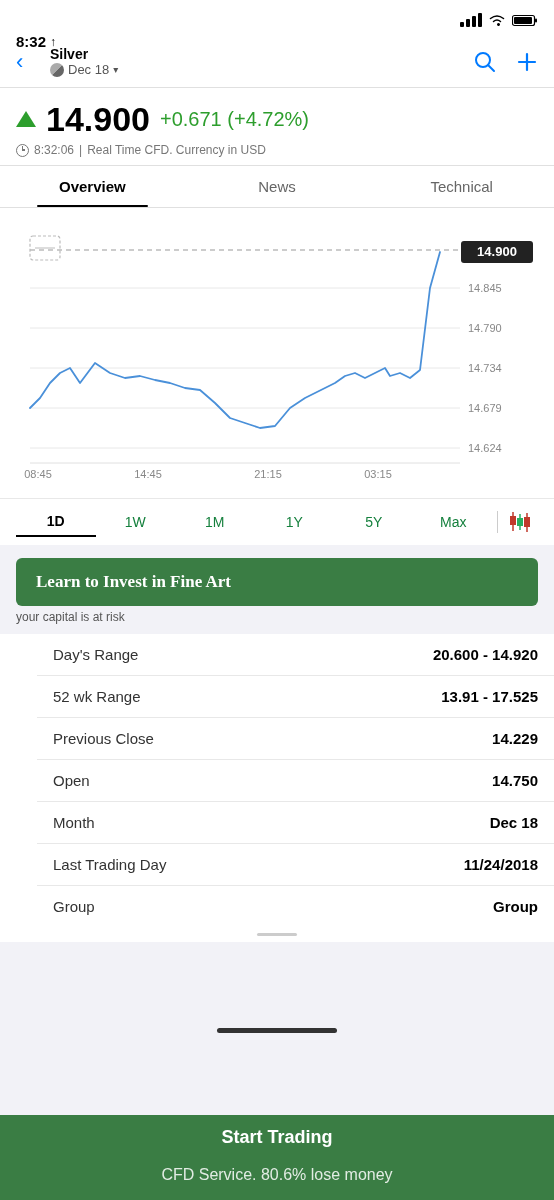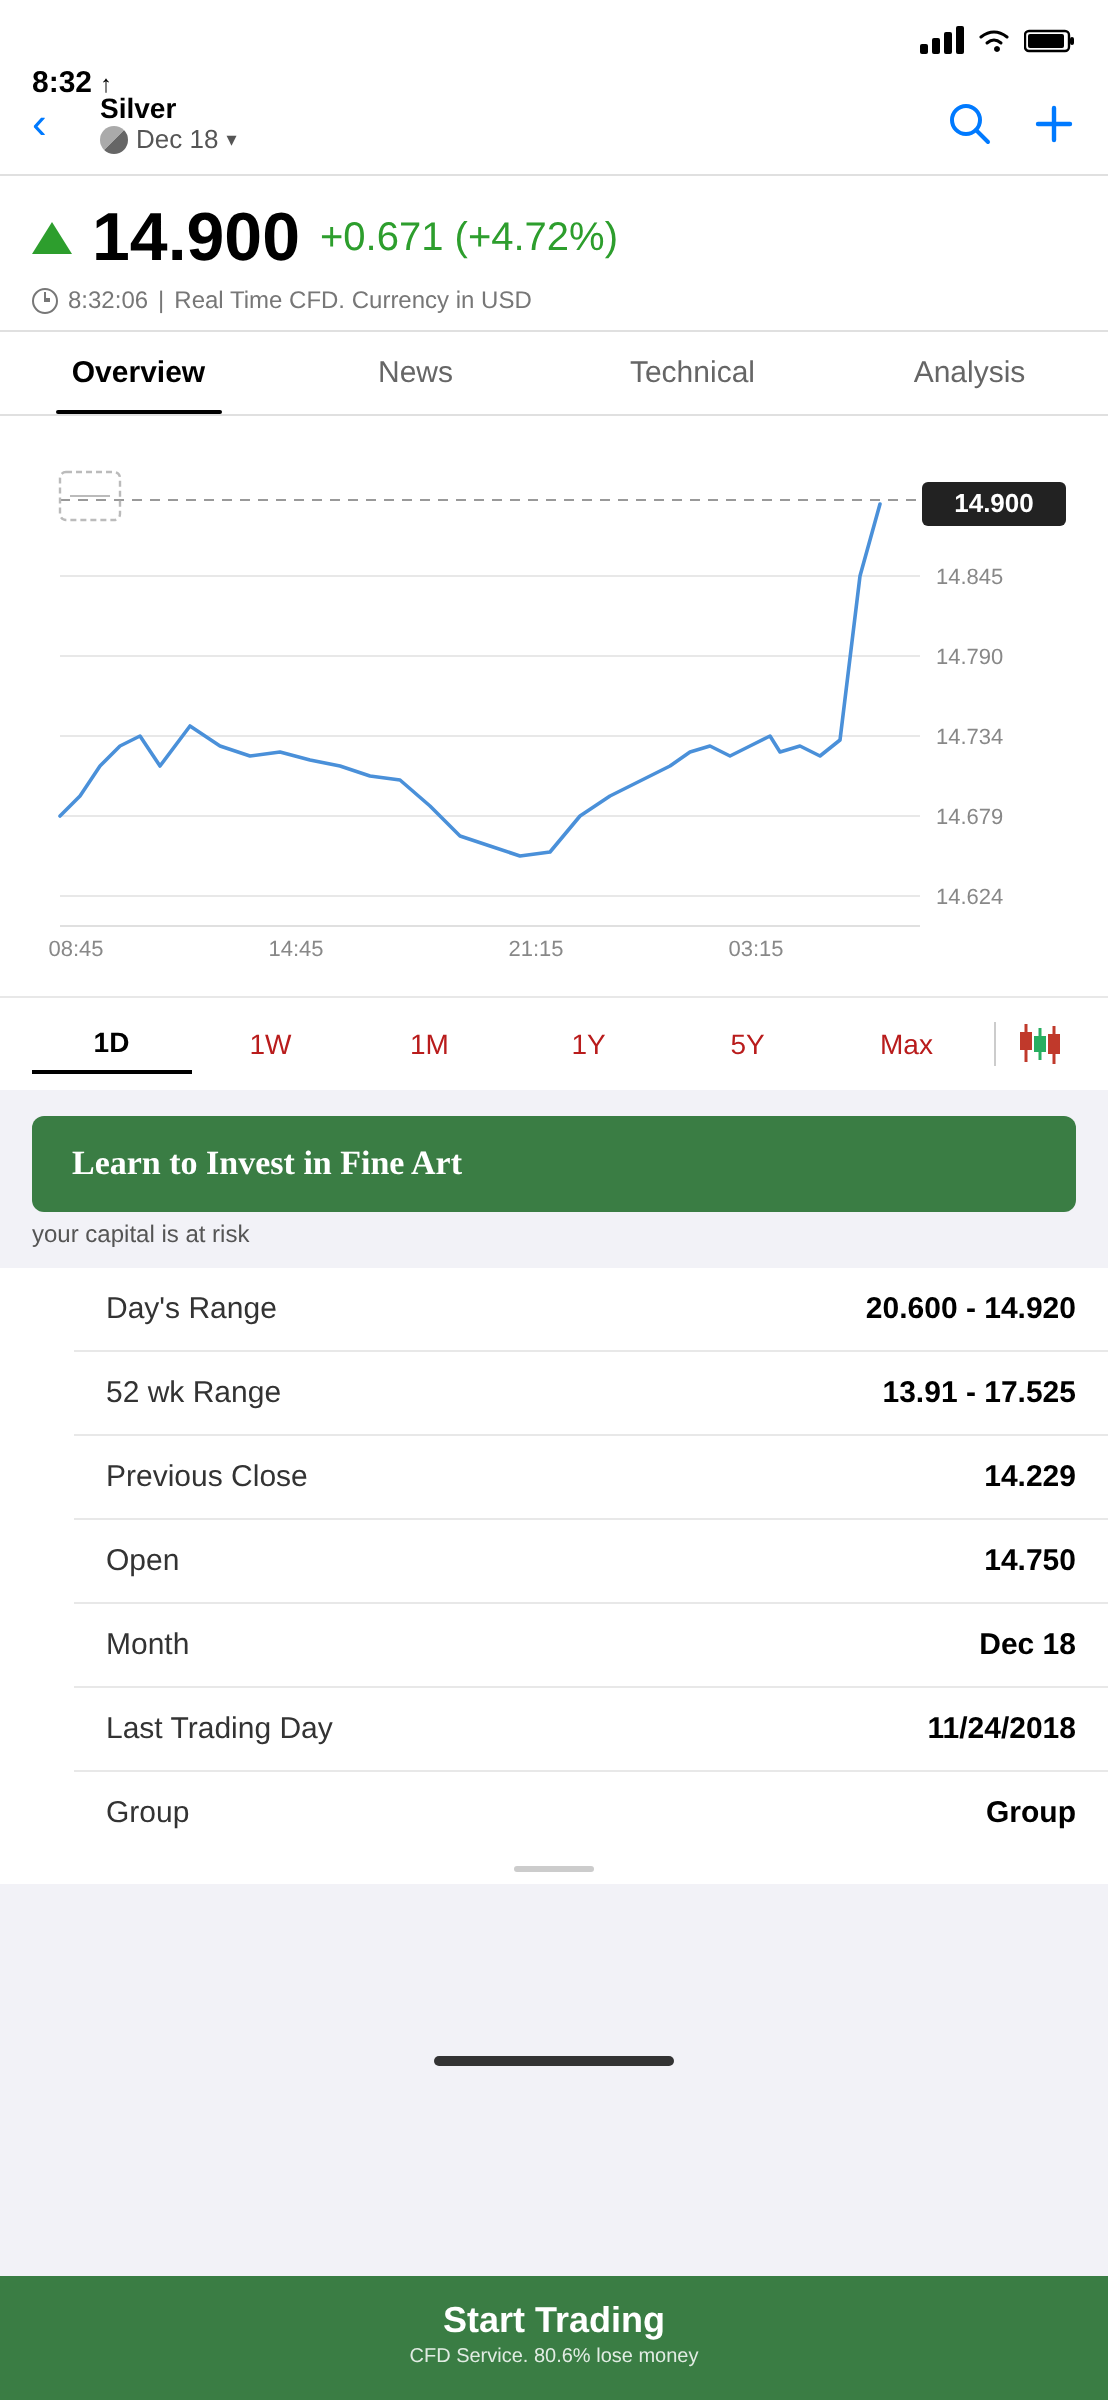--- a/index.html
+++ b/index.html
@@ -191,21 +191,21 @@
       align-items: center;
       padding: 8px 16px;
       border-top: 1px solid #e8e8e8;
       gap: 0;
     }
     .time-btn {
       flex: 1;
       text-align: center;
       padding: 6px 0;
       font-size: 14px;
-      color: #b91c1c;
+      color: #15803d;
       cursor: pointer;
     }
     .time-btn.active {
       color: #000;
       font-weight: 700;
       border-bottom: 2px solid #000;
     }
     .time-divider {
       width: 1px;
       height: 22px;
@@ -276,22 +276,22 @@
       text-align: center;
       cursor: pointer;
     }
     .bottom-banner-title {
       color: #fff;
       font-size: 18px;
       font-weight: 600;
     }
     .bottom-banner-sub {
       color: rgba(255,255,255,0.85);
-      font-size: 10px;
-      margin-top: 2px;
+      font-size: 16px;
+      margin-top: 18px;
     }
 
     
     .drag-handle {
       display: flex;
       justify-content: center;
       padding: 6px 0;
       background: #fff;
     }
     .drag-handle-line {
@@ -389,23 +389,20 @@
 
 <div class="tabs">
   <div class="tab active">
     <span>Overview</span>
   </div>
   <div class="tab">
     <span>News</span>
   </div>
   <div class="tab">
     <span>Technical</span>
-  </div>
-  <div class="tab">
-    <span>Analysis</span>
   </div>
 </div>
 
 <div class="chart-svg-wrap">
   <svg width="554" height="290" viewBox="0 0 554 290" style="background:#fff;display:block;">
 
     <line x1="30" y1="42" x2="460" y2="42" stroke="#999" stroke-width="1" stroke-dasharray="5,4"></line>
 
     <rect x="30" y="28" width="30" height="24" rx="3" fill="none" stroke="#bbb" stroke-width="1.2" stroke-dasharray="3,2"></rect>
     <line x1="35" y1="40" x2="55" y2="40" stroke="#bbb" stroke-width="1"></line>

